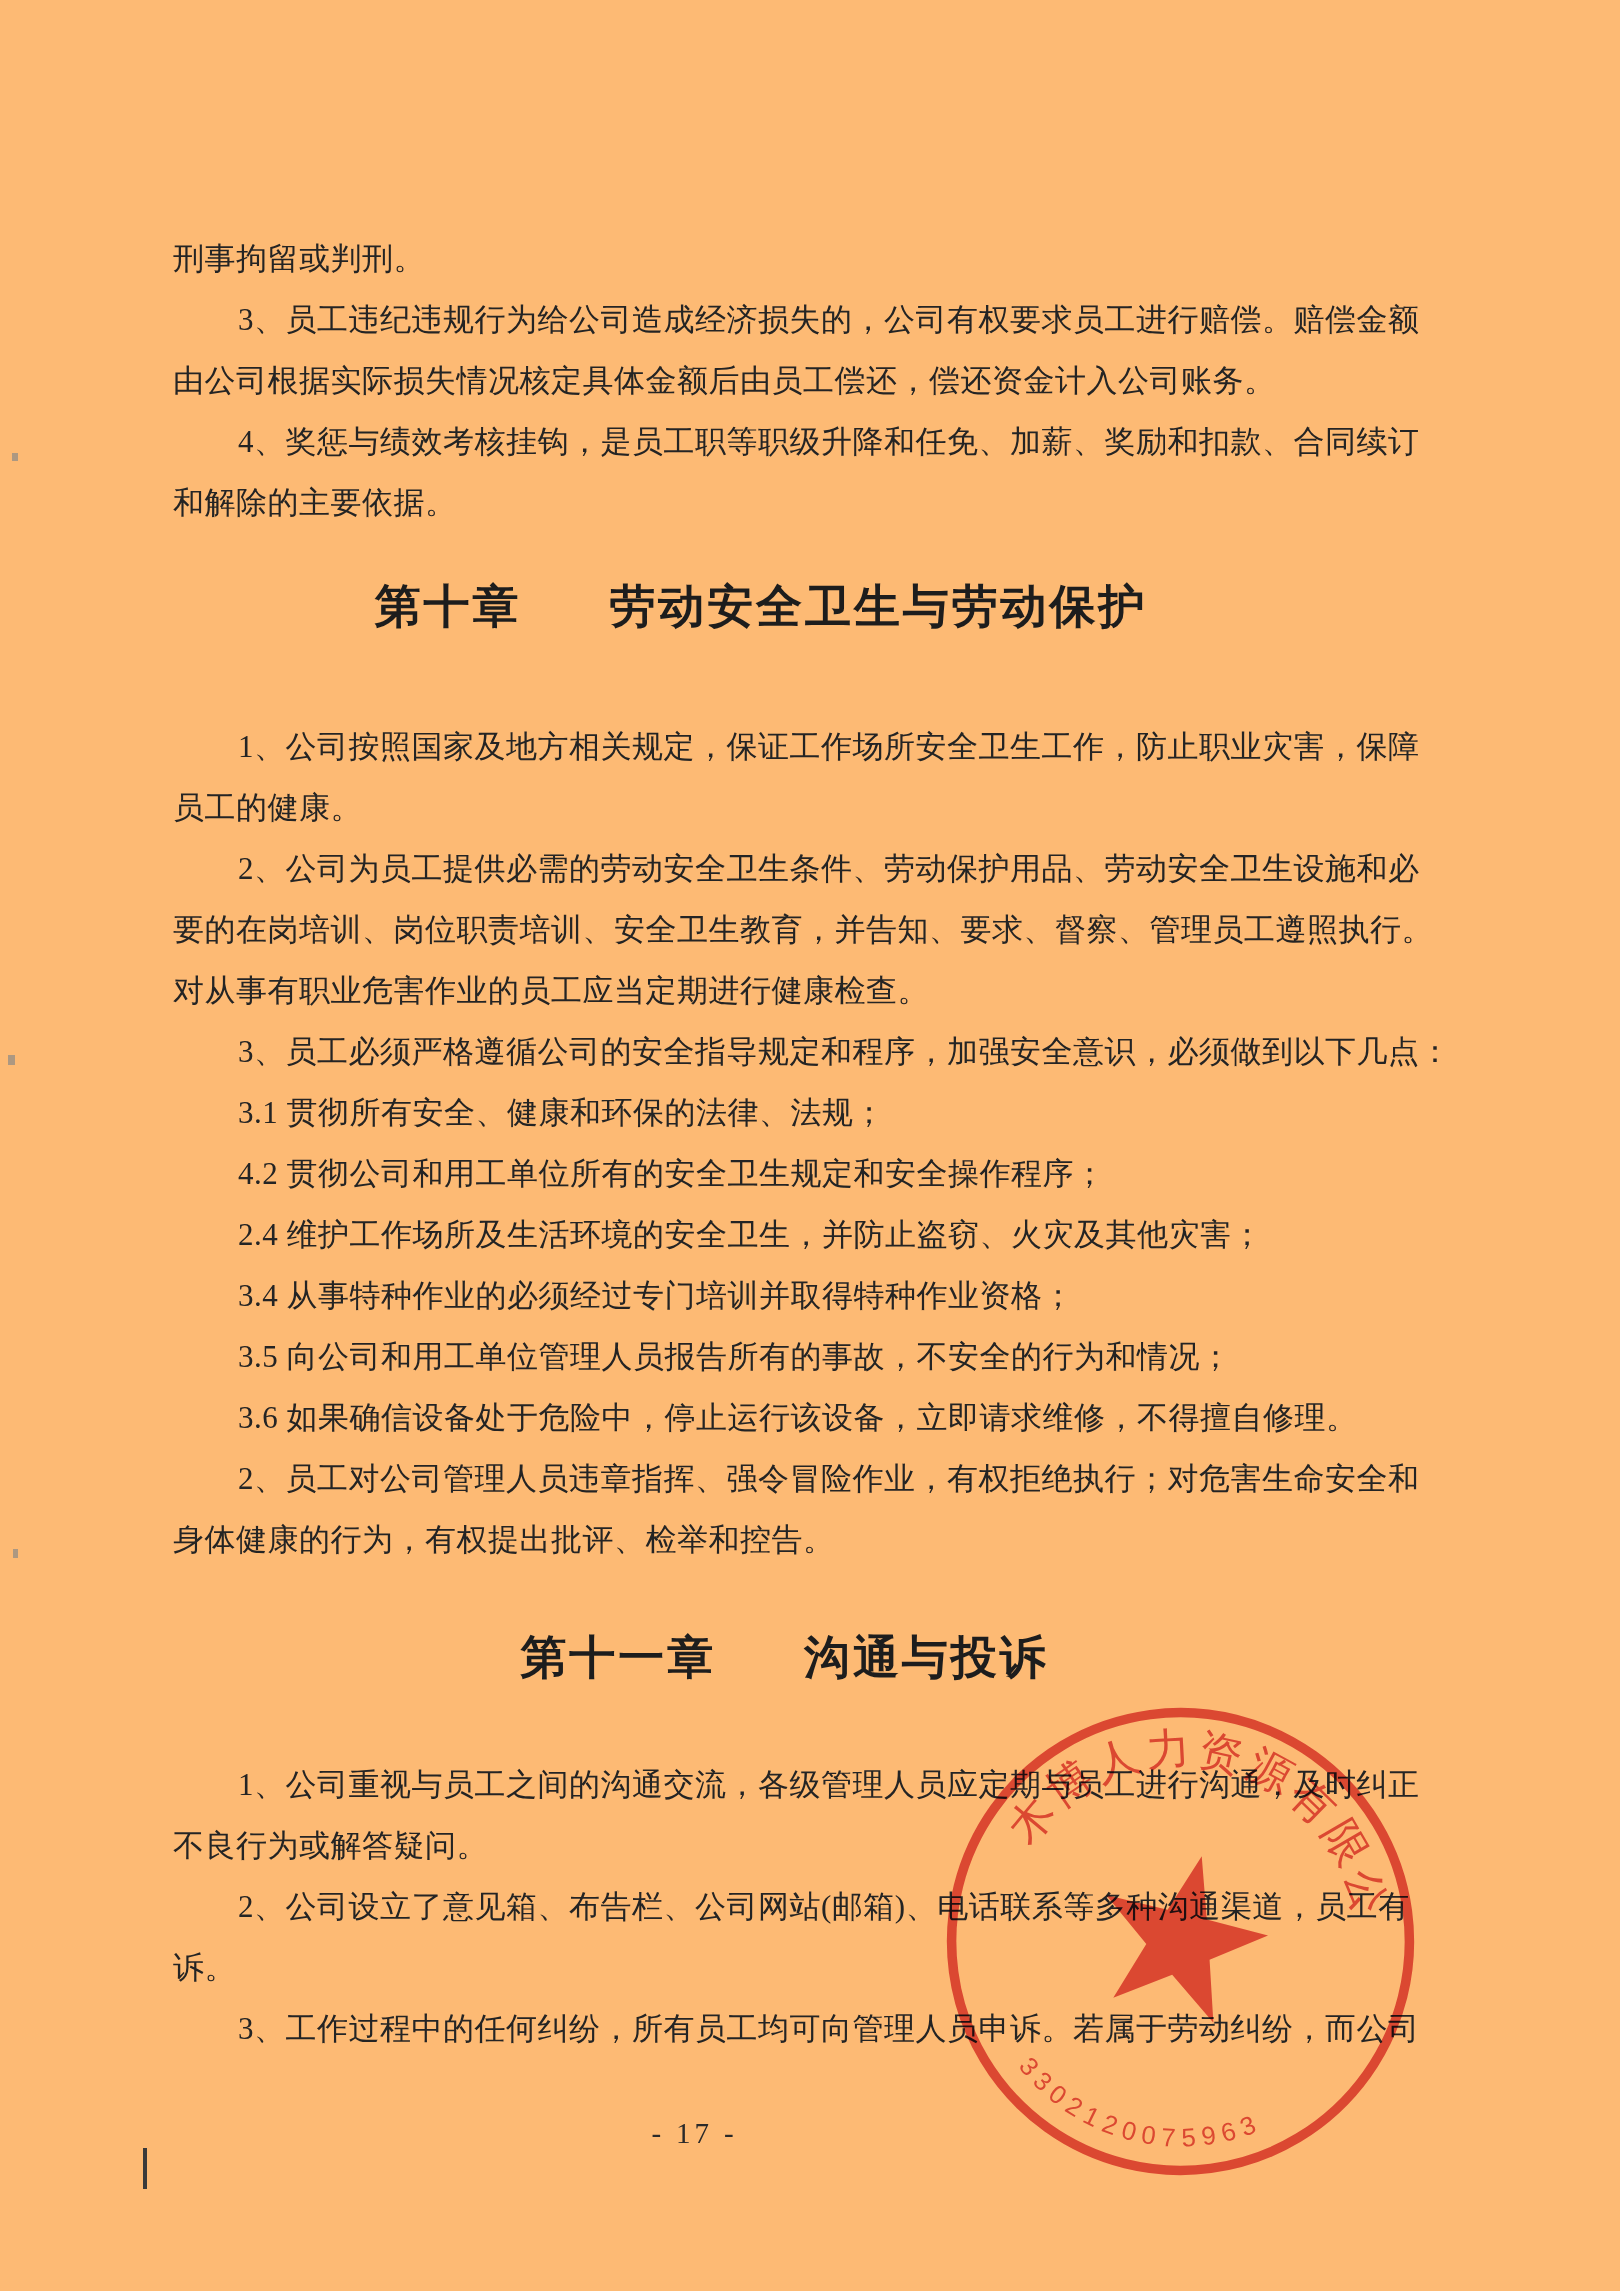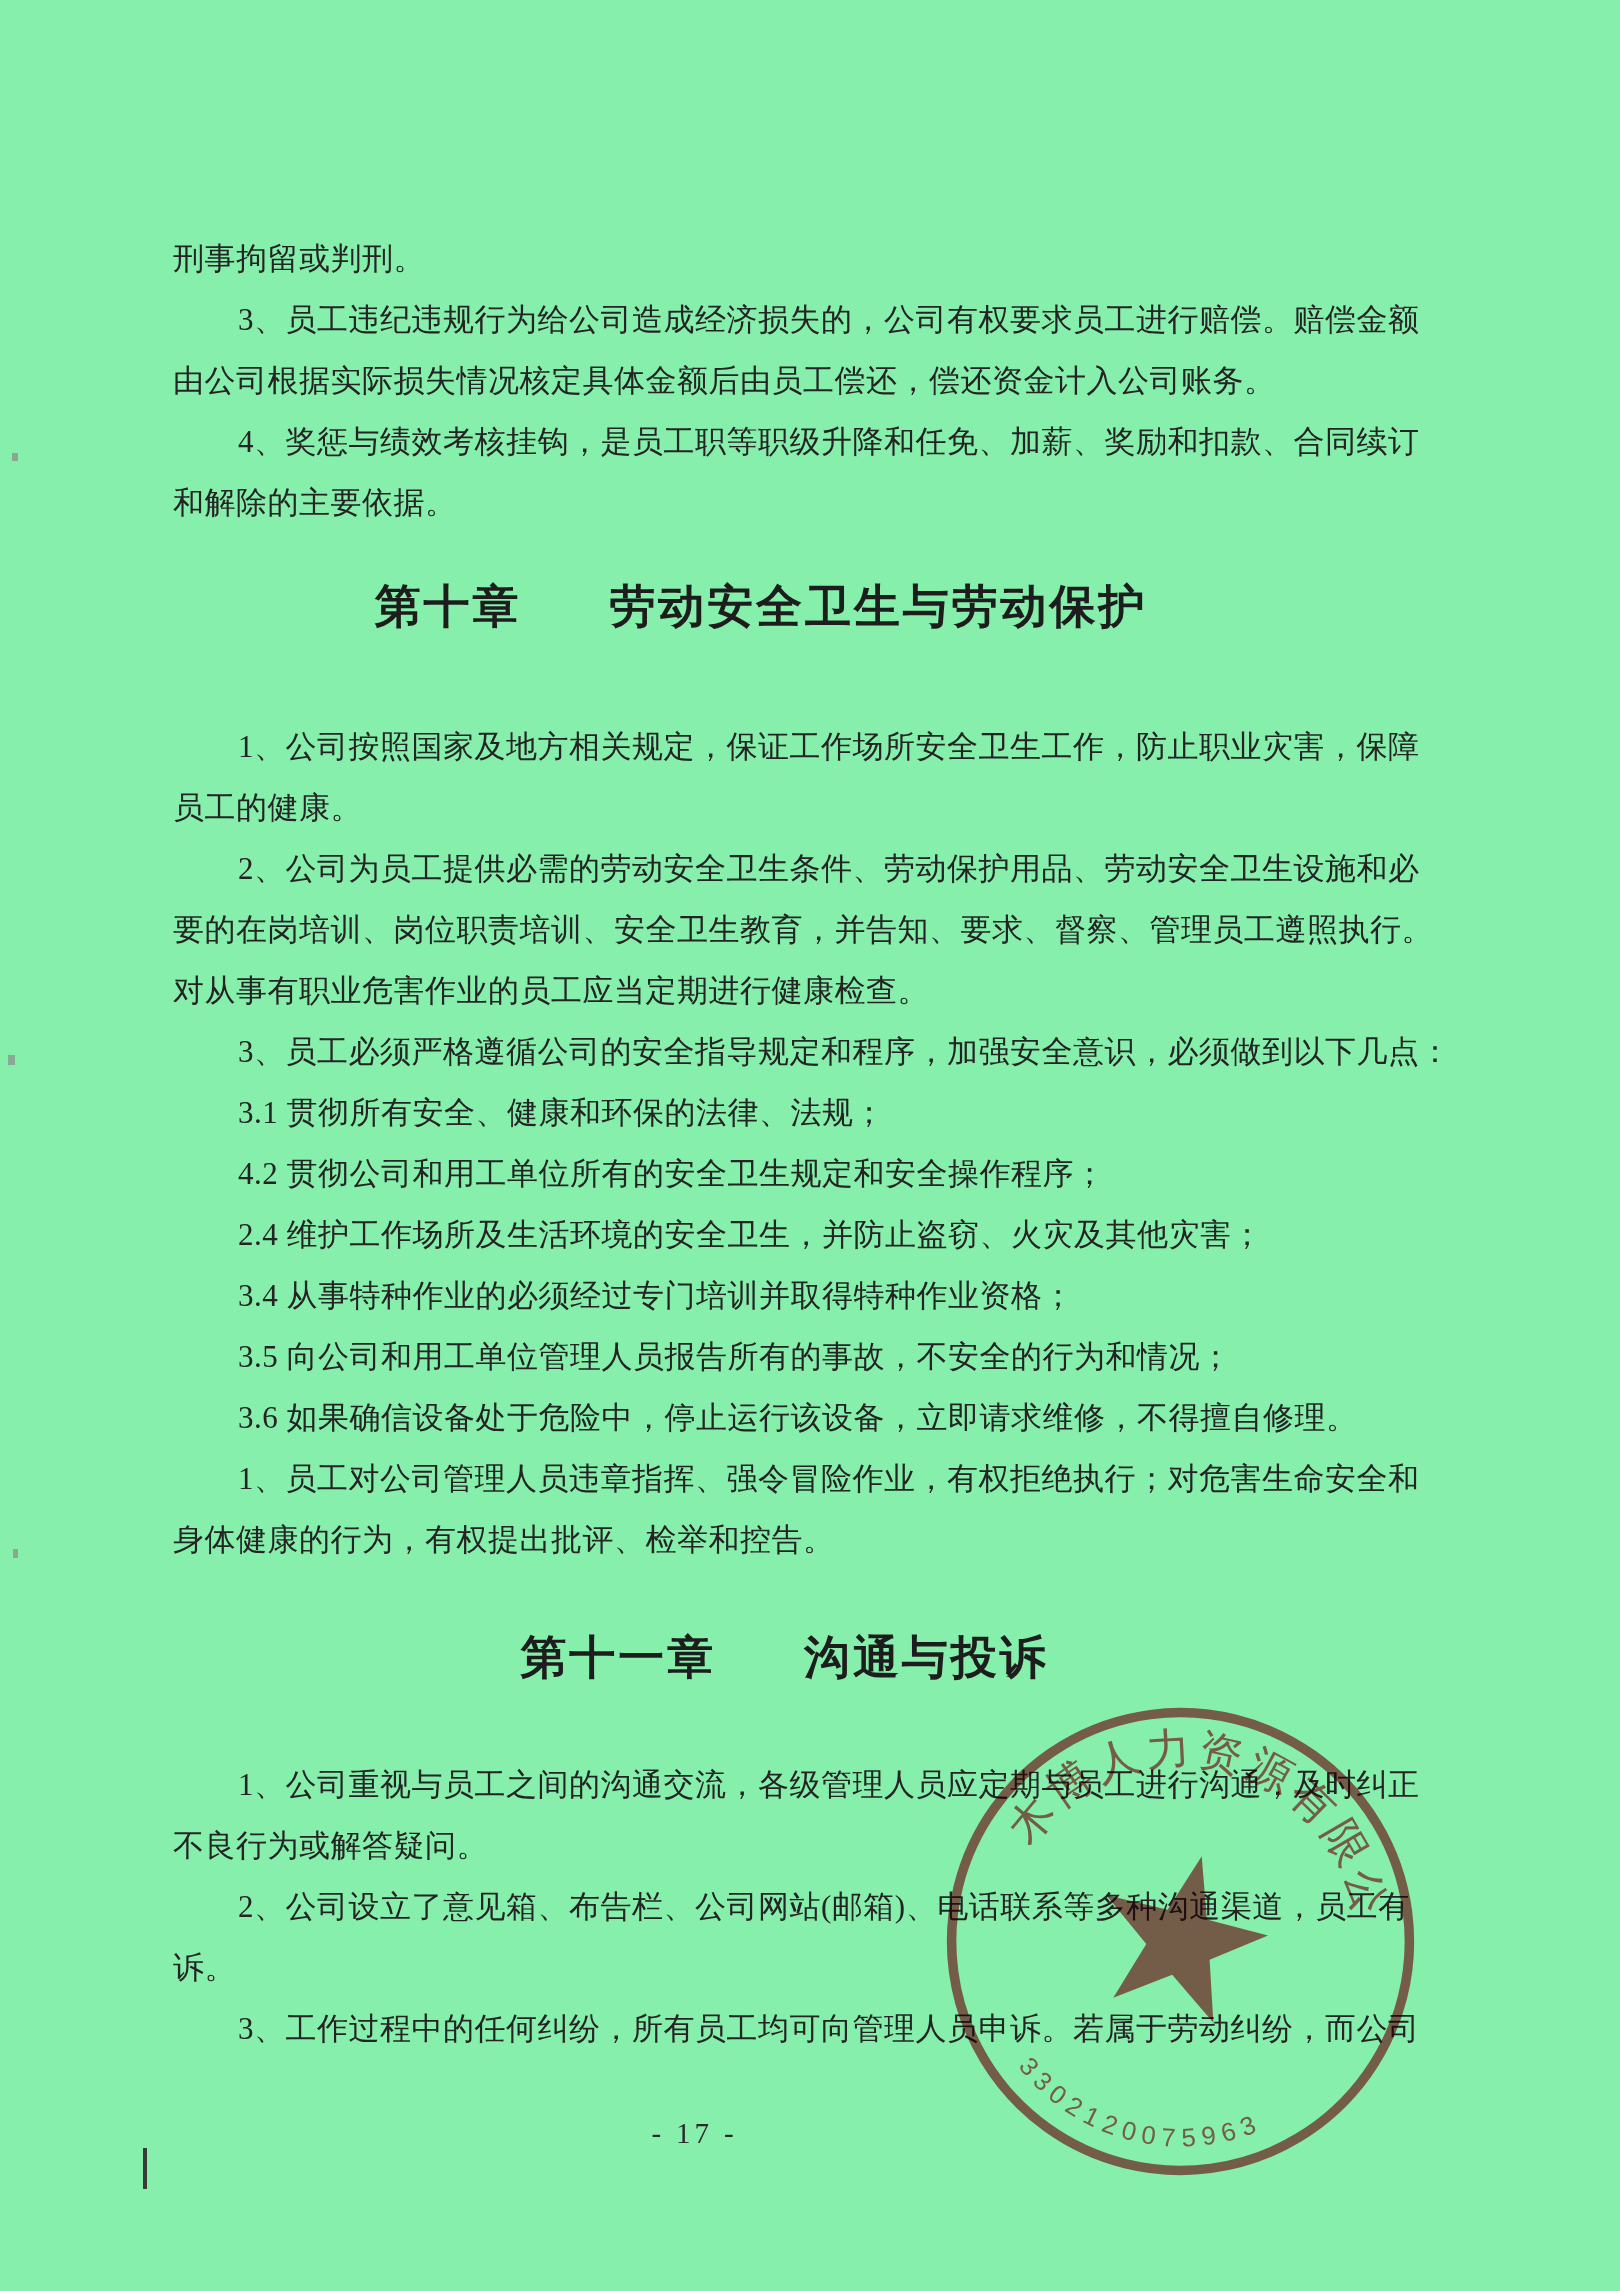--- a/index.html
+++ b/index.html
@@ -1,20 +1,20 @@
 <!DOCTYPE html>
 <html><head>
 <meta charset="utf-8">
 <style>
   html,body { margin:0; padding:0; background:#e8e8e6; }
   .page {
     position:relative;
     width:1620px; height:2292px;
     margin:0 auto;
-    background:#86efac;
+    background:#fdba74;
     overflow:hidden;
     font-family:"Liberation Serif","DejaVu Serif",serif;
     color:#242424;
   }
   .textblock { position:absolute; left:173px; width:1294px; }
   .line {
     height:61px; line-height:61px;
     font-size:31px;
     letter-spacing:0.5px;
     white-space:nowrap;
@@ -73,21 +73,21 @@
     <div class="line ind">2、公司为员工提供必需的劳动安全卫生条件、劳动保护用品、劳动安全卫生设施和必</div>
     <div class="line">要的在岗培训、岗位职责培训、安全卫生教育，并告知、要求、督察、管理员工遵照执行。</div>
     <div class="line">对从事有职业危害作业的员工应当定期进行健康检查。</div>
     <div class="line ind">3、员工必须严格遵循公司的安全指导规定和程序，加强安全意识，必须做到以下几点：</div>
     <div class="line ind">3.1 贯彻所有安全、健康和环保的法律、法规；</div>
     <div class="line ind">4.2 贯彻公司和用工单位所有的安全卫生规定和安全操作程序；</div>
     <div class="line ind">2.4 维护工作场所及生活环境的安全卫生，并防止盗窃、火灾及其他灾害；</div>
     <div class="line ind">3.4 从事特种作业的必须经过专门培训并取得特种作业资格；</div>
     <div class="line ind">3.5 向公司和用工单位管理人员报告所有的事故，不安全的行为和情况；</div>
     <div class="line ind">3.6 如果确信设备处于危险中，停止运行该设备，立即请求维修，不得擅自修理。</div>
-    <div class="line ind">1、员工对公司管理人员违章指挥、强令冒险作业，有权拒绝执行；对危害生命安全和</div>
+    <div class="line ind">2、员工对公司管理人员违章指挥、强令冒险作业，有权拒绝执行；对危害生命安全和</div>
     <div class="line">身体健康的行为，有权提出批评、检举和控告。</div>
   </div>
 
   <div class="chapter" style="top:1627px; transform:translateX(-25.5px)">
     <span>第十一章</span><span class="gap"></span><span>沟通与投诉</span>
   </div>
 
   <div class="textblock" style="top:1754px">
     <div class="line ind">1、公司重视与员工之间的沟通交流，各级管理人员应定期与员工进行沟通，及时纠正</div>
     <div class="line">不良行为或解答疑问。</div>

